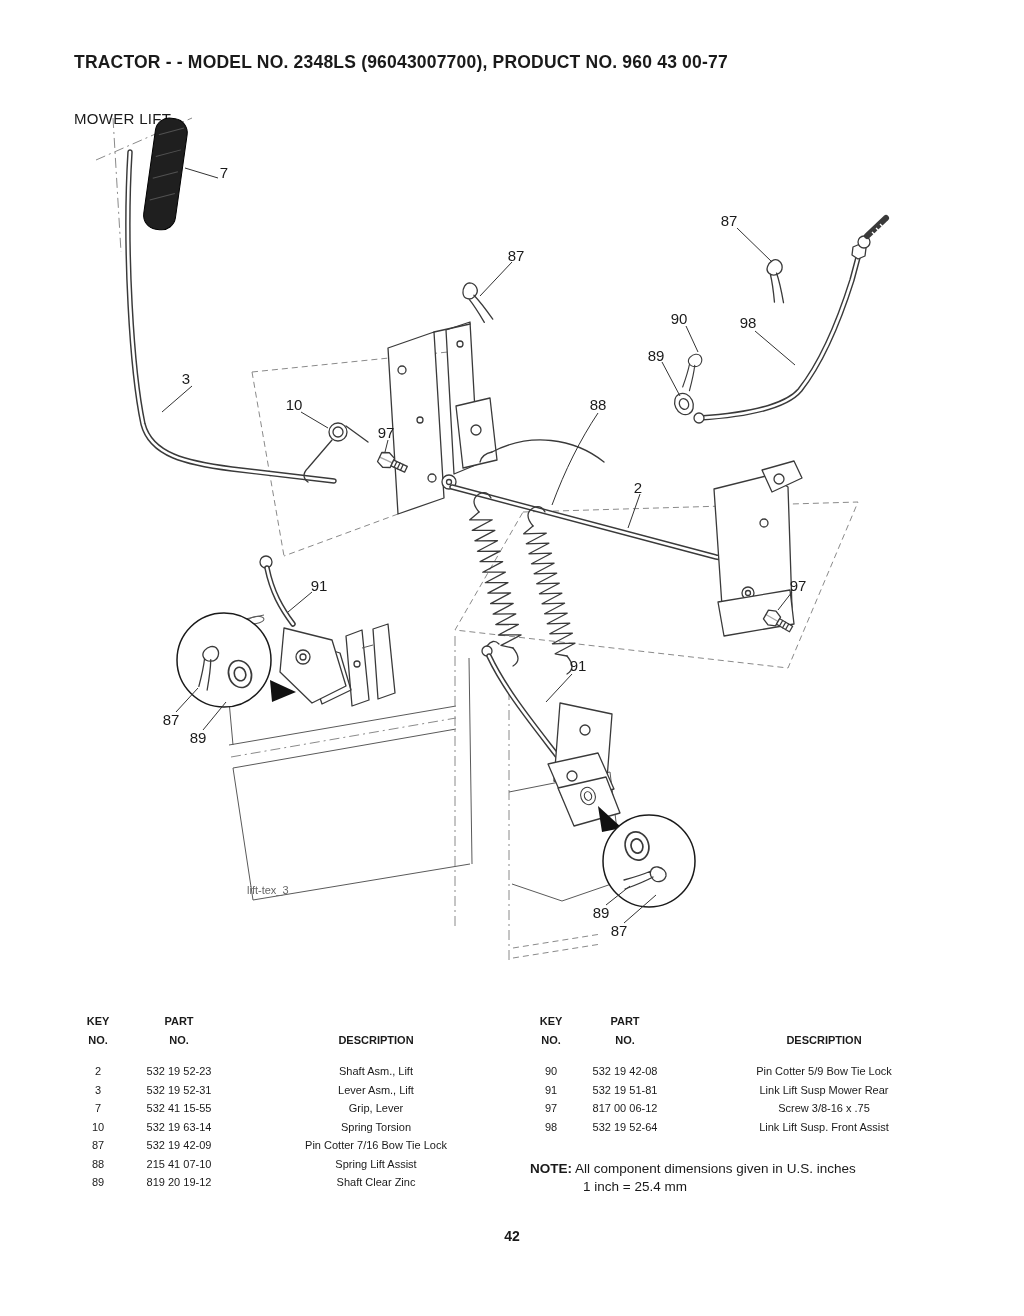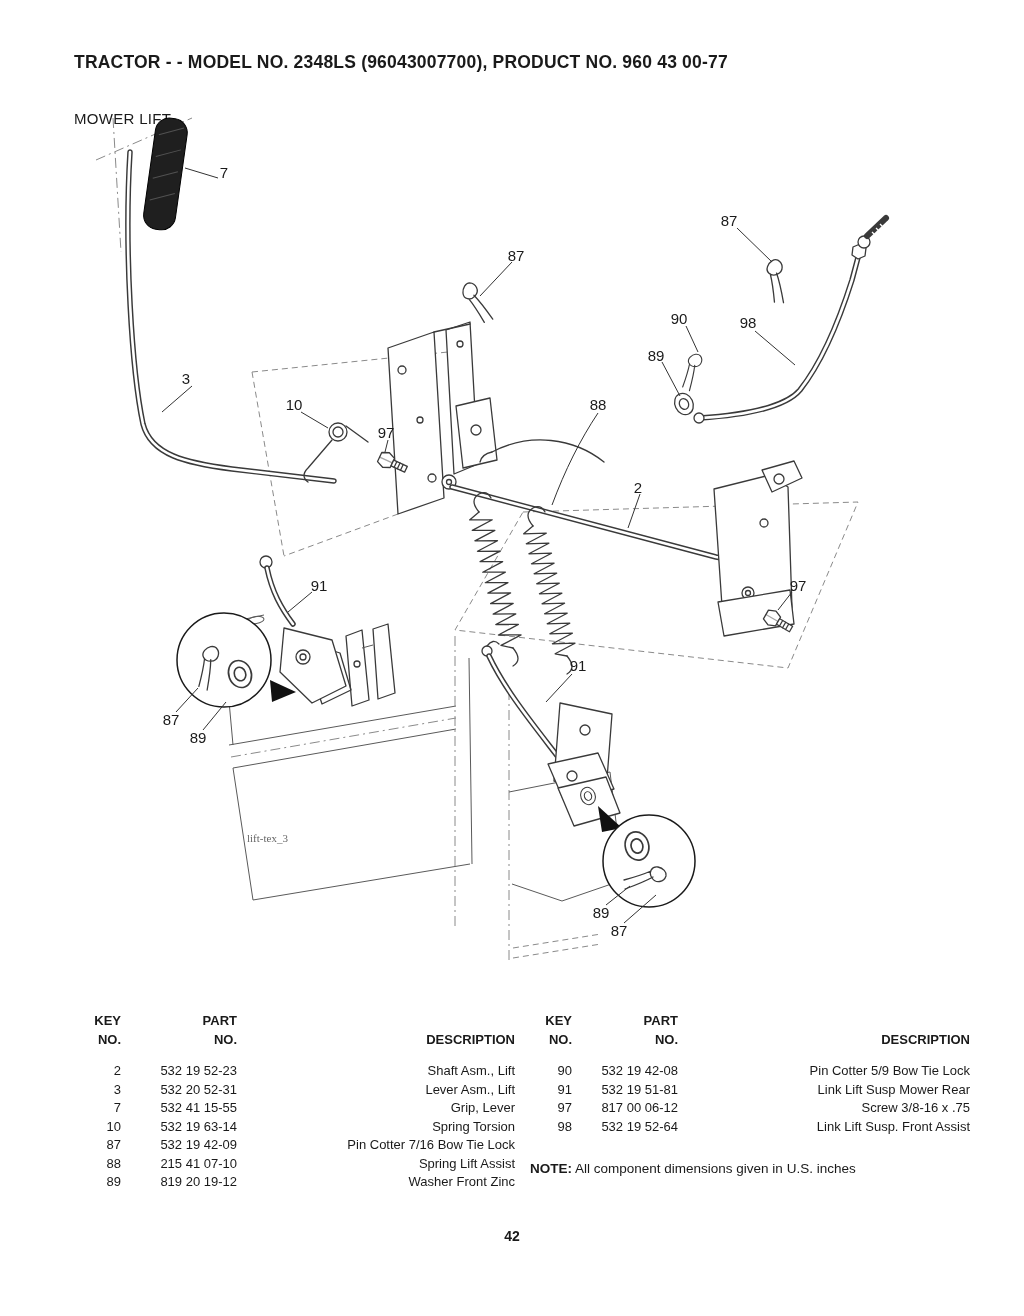--- a/index.html
+++ b/index.html
@@ -10,26 +10,26 @@
   #dsvg{position:absolute;left:0;top:0;width:1024px;height:1000px;}
   .ln{stroke:#3a3a3a;fill:none;stroke-width:1.3;stroke-linecap:round;stroke-linejoin:round;}
   .thick{stroke:#3a3a3a;fill:none;stroke-width:5.5;stroke-linecap:round;stroke-linejoin:round;}
   .inner{stroke:#fff;fill:none;stroke-width:2.6;stroke-linecap:round;stroke-linejoin:round;}
   .plate{fill:#fff;stroke:#3a3a3a;stroke-width:1.3;stroke-linejoin:round;}
   .dash{stroke:#8a8a8a;fill:none;stroke-width:1;stroke-dasharray:6 4;}
   .dashdot{stroke:#8a8a8a;fill:none;stroke-width:1;stroke-dasharray:10 4 2 4;}
   .lt{stroke:#5a5a5a;fill:none;stroke-width:1;stroke-linejoin:round;}
   .ldr{stroke:#333;fill:none;stroke-width:1;}
   .callout{position:absolute;transform:translate(-50%,-50%);font-size:15px;color:#1a1a1a;}
-  .caption{position:absolute;left:247px;top:832px;font-size:11px;color:#666;font-family:Liberation Serif, serif;}
+  .caption{position:absolute;left:247px;top:884px;font-size:11px;color:#666;}
   .col{position:absolute;top:1012px;}
   .col-left{left:75px;width:440px;}
   .col-right{left:530px;width:440px;}
   table.parts{border-collapse:collapse;width:100%;}
-  table.parts th,table.parts td{text-align:right;padding:0;font-size:13px;line-height:18.5px;vertical-align:top;}
+  table.parts th,table.parts td{text-align:center;padding:0;font-size:11px;line-height:18.5px;vertical-align:top;}
   table.parts th{font-weight:bold;}
   table.parts thead tr:last-child th{padding-bottom:13px;margin-top:16px;}
   .col-left col.c-key{width:46px;} .col-left col.c-part{width:116px;}
   .col-right col.c-key{width:42px;} .col-right col.c-part{width:106px;}
   .note{margin-top:24px;font-size:13.5px;line-height:18px;padding-left:52px;text-indent:-52px;}
   .note b{font-weight:bold;}
   .note .l2{display:block;padding-left:1px;text-indent:0;}
   .pageno{position:absolute;left:0;right:0;top:1228px;text-align:center;font-size:14px;font-weight:600;}
 </style>
 </head>
@@ -266,21 +266,21 @@
         </tr>
       </thead>
       <tbody id="tbody-left">
           <tr>
             <td>2</td>
             <td>532 19 52-23</td>
             <td>Shaft Asm., Lift</td>
           </tr>
           <tr>
             <td>3</td>
-            <td>532 20 52-31</td>
+            <td>532 19 52-31</td>
             <td>Lever Asm., Lift</td>
           </tr>
           <tr>
             <td>7</td>
             <td>532 41 15-55</td>
             <td>Grip, Lever</td>
           </tr>
           <tr>
             <td>10</td>
             <td>532 19 63-14</td>
@@ -292,21 +292,21 @@
             <td>Pin Cotter 7/16 Bow Tie Lock</td>
           </tr>
           <tr>
             <td>88</td>
             <td>215 41 07-10</td>
             <td>Spring Lift Assist</td>
           </tr>
           <tr>
             <td>89</td>
             <td>819 20 19-12</td>
-            <td>Washer Front Zinc</td>
+            <td>Shaft Clear Zinc</td>
           </tr>
         </tbody>
     </table>
   </div>
 
   <div class="col col-right">
     <table class="parts">
       <colgroup>
           <col class="c-key">
           <col class="c-part">
@@ -343,17 +343,18 @@
           <tr>
             <td>98</td>
             <td>532 19 52-64</td>
             <td>Link Lift Susp. Front Assist</td>
           </tr>
         </tbody>
     </table>
     <div class="note">
       <b>NOTE:</b>
       <span>All component dimensions given in U.S. inches</span>
+      <span class="l2">1 inch = 25.4 mm</span>
     </div>
   </div>
 
   <div class="pageno">42</div>
 </div>
 
 </body></html>

